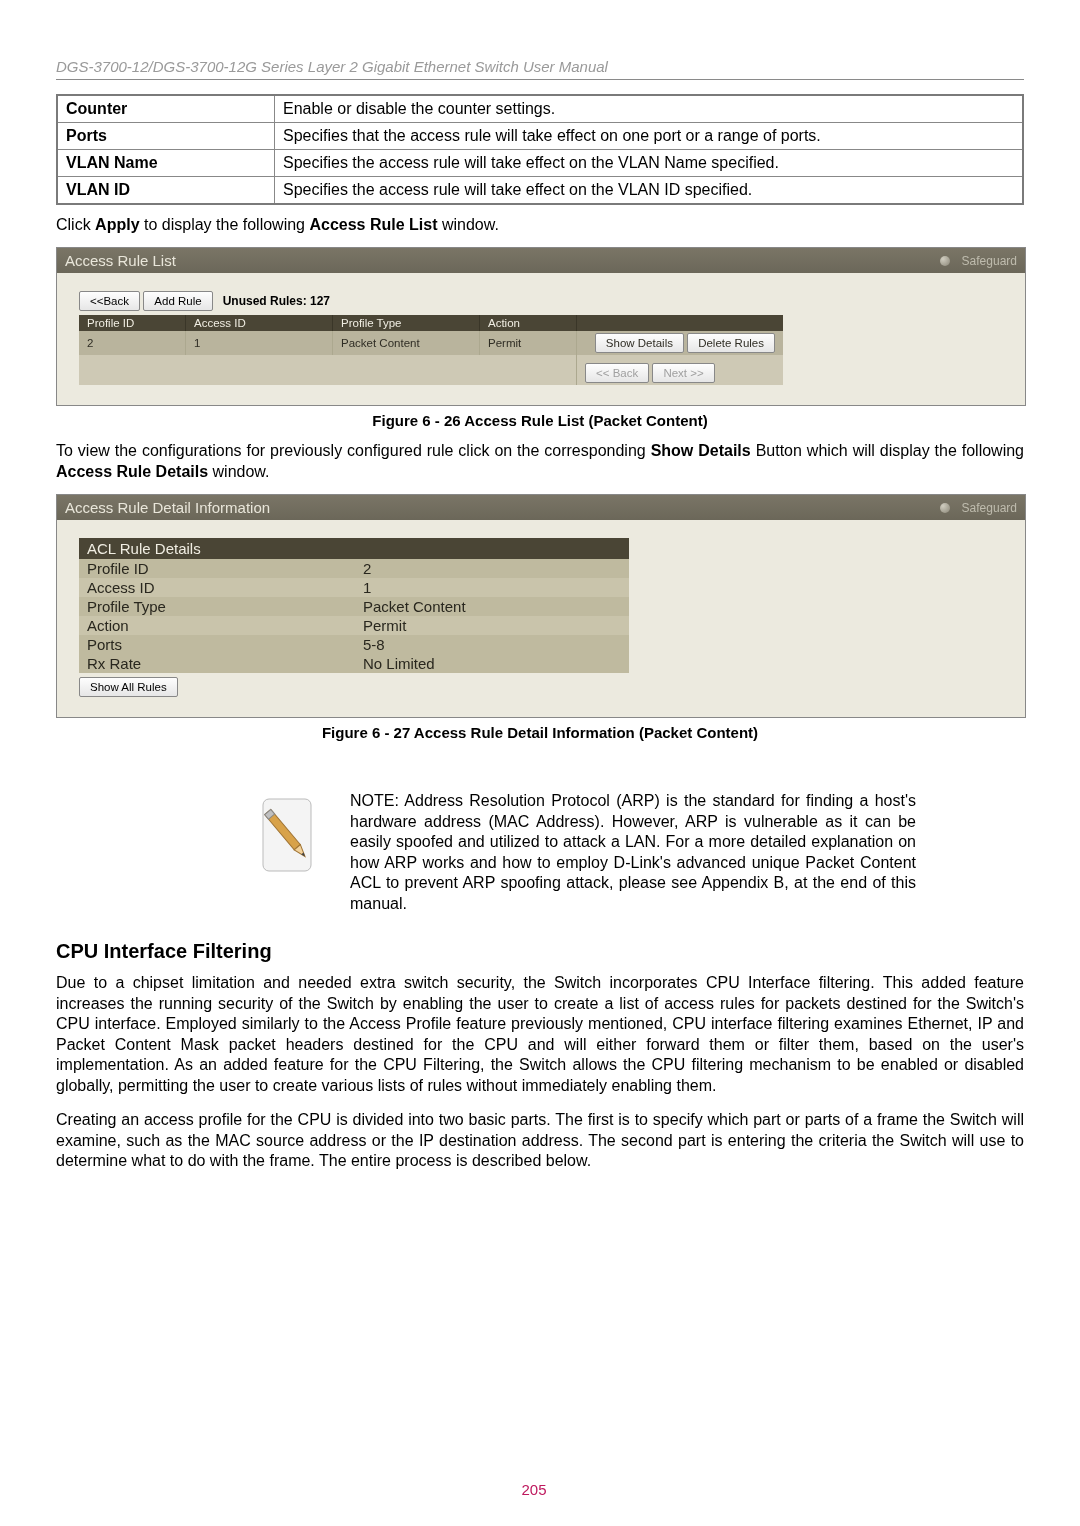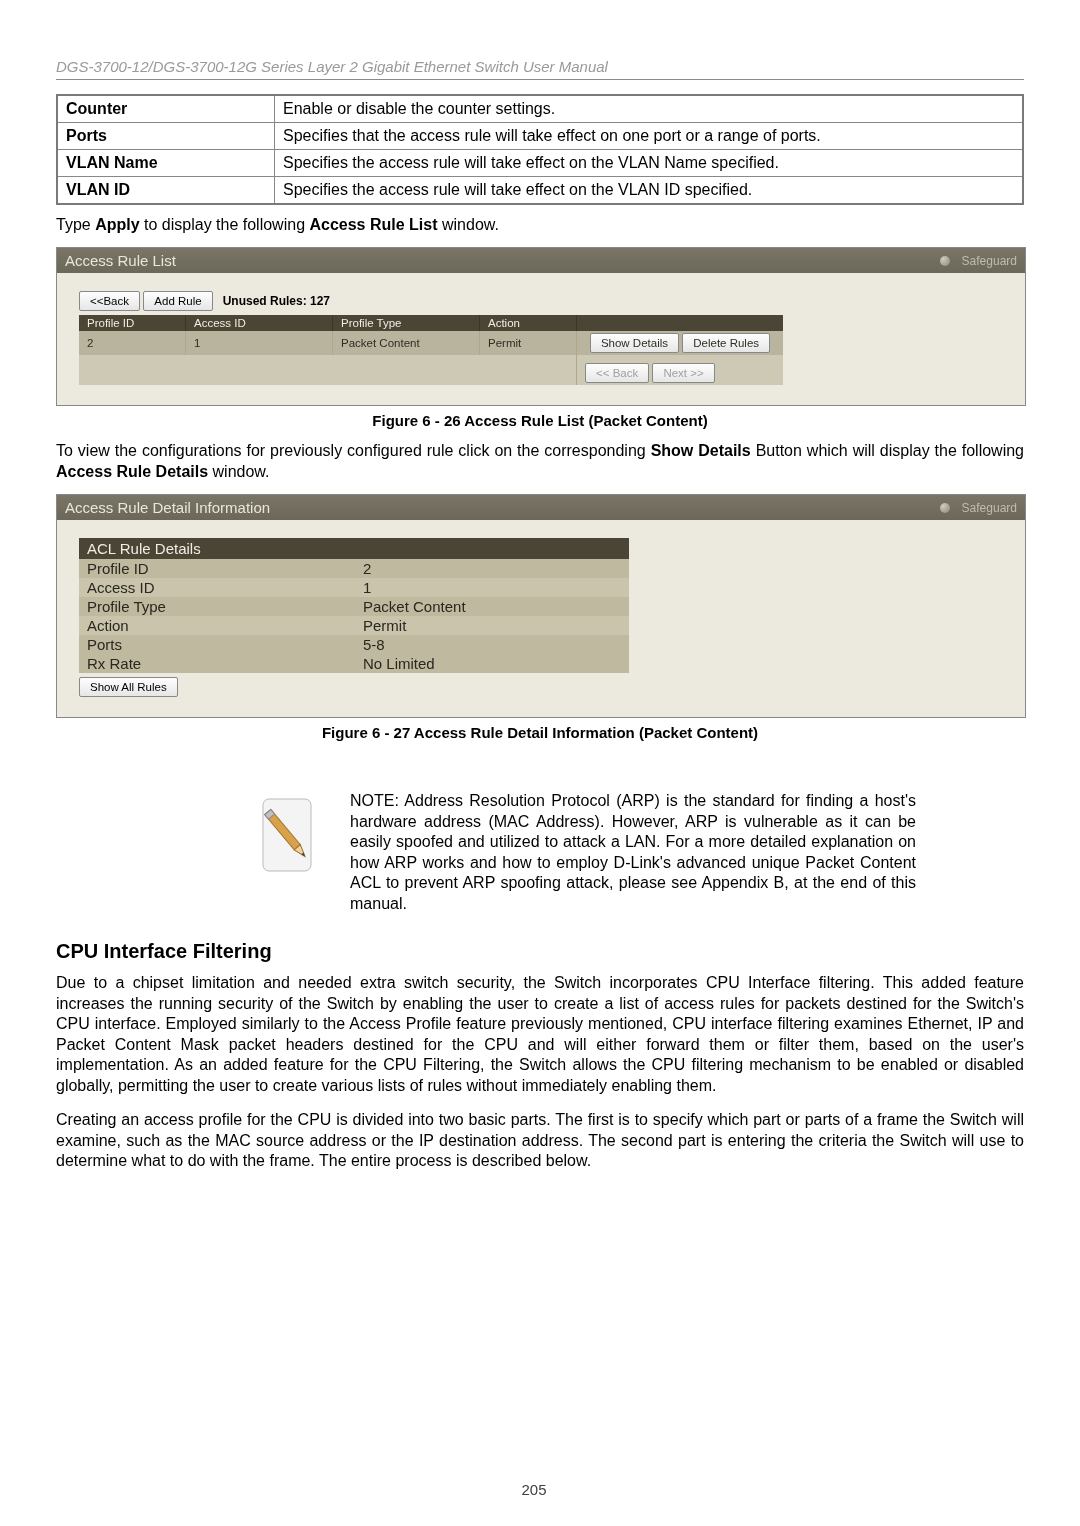--- a/index.html
+++ b/index.html
@@ -124,21 +124,21 @@
     padding: 2px 8px;
     border-right: 1px solid #aca88f;
     height: 18px;
   }
   .arl-table td:last-child { border-right: none; }
   .col-pid { width: 90px; }
   .col-aid { width: 130px; }
   .col-pt  { width: 130px; }
   .col-act { width: 80px; }
   .col-btns{ width: 190px; }
-  .arl-btns { text-align: center; white-space: nowrap; }
+  .arl-btns { text-align: right; white-space: nowrap; }
   .pager-row td { background: #cec9b5; text-align: left; }
   .pager-cell { padding-top: 8px !important; }
 
   
   .det-table {
     width: 550px;
     border-collapse: collapse;
     font-size: 15px;
   }
   .det-table th {
@@ -179,21 +179,21 @@
 
   h2.sect {
     font-size: 20px;
     margin: 26px 0 10px 0;
   }
   .page-num {
     position: absolute;
     bottom: 28px;
     left: 0; right: 12px;
     text-align: center;
-    color: #404040;
+    color: #be185d;
     font-size: 15px;
   }
 </style>
 </head>
 <body>
 
 <div class="page">
 
   <div class="header-title">DGS-3700-12/DGS-3700-12G Series Layer 2 Gigabit Ethernet Switch User Manual</div>
 
@@ -212,21 +212,21 @@
       <td>Specifies the access rule will take effect on the VLAN Name specified.</td>
     </tr>
     <tr>
       <td class="label">VLAN ID</td>
       <td>Specifies the access rule will take effect on the VLAN ID specified.</td>
     </tr>
   </tbody>
     </table>
 
   <div class="body-text">
-    <span>Type </span><span class="b">Apply</span><span> to display the following </span><span class="b">Access Rule List</span><span> window.</span>
+    <span>Click </span><span class="b">Apply</span><span> to display the following </span><span class="b">Access Rule List</span><span> window.</span>
   </div>
 
   <div class="win">
     <div class="titlebar">
       <span>Access Rule List</span>
       <span class="spacer"></span>
       <span class="safeguard">
         <span class="dot"></span>
         <span>Safeguard</span>
       </span>

